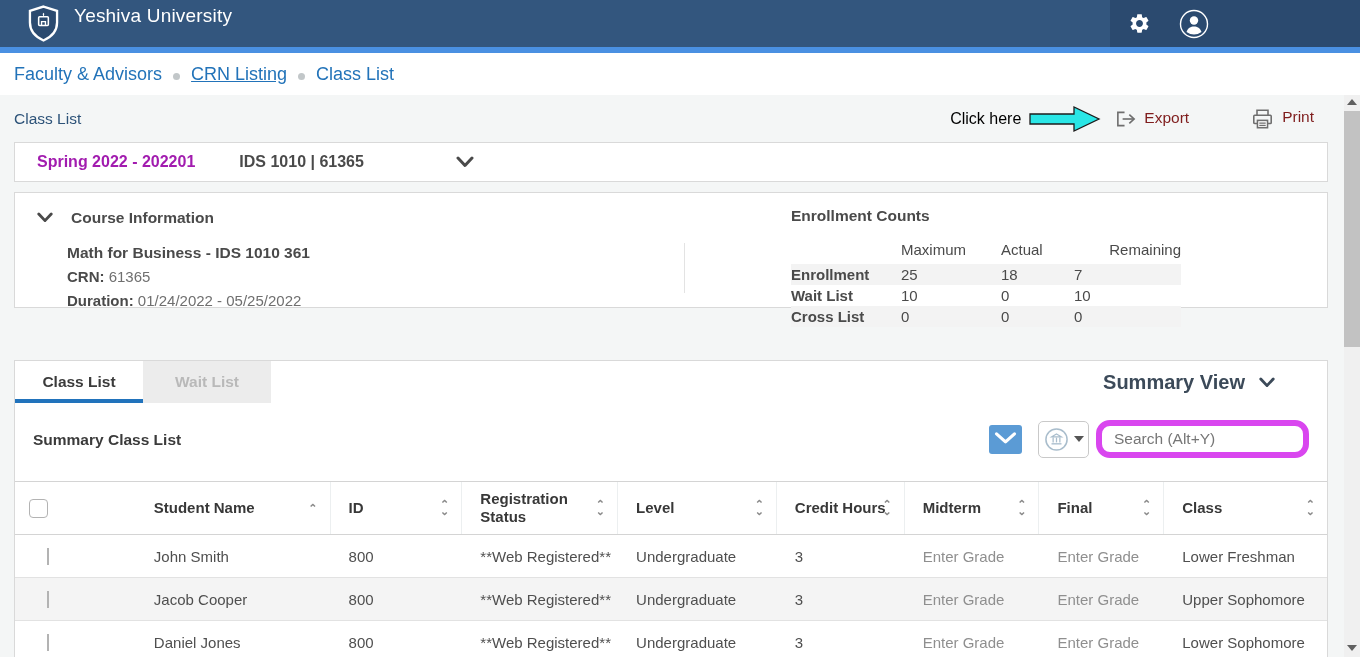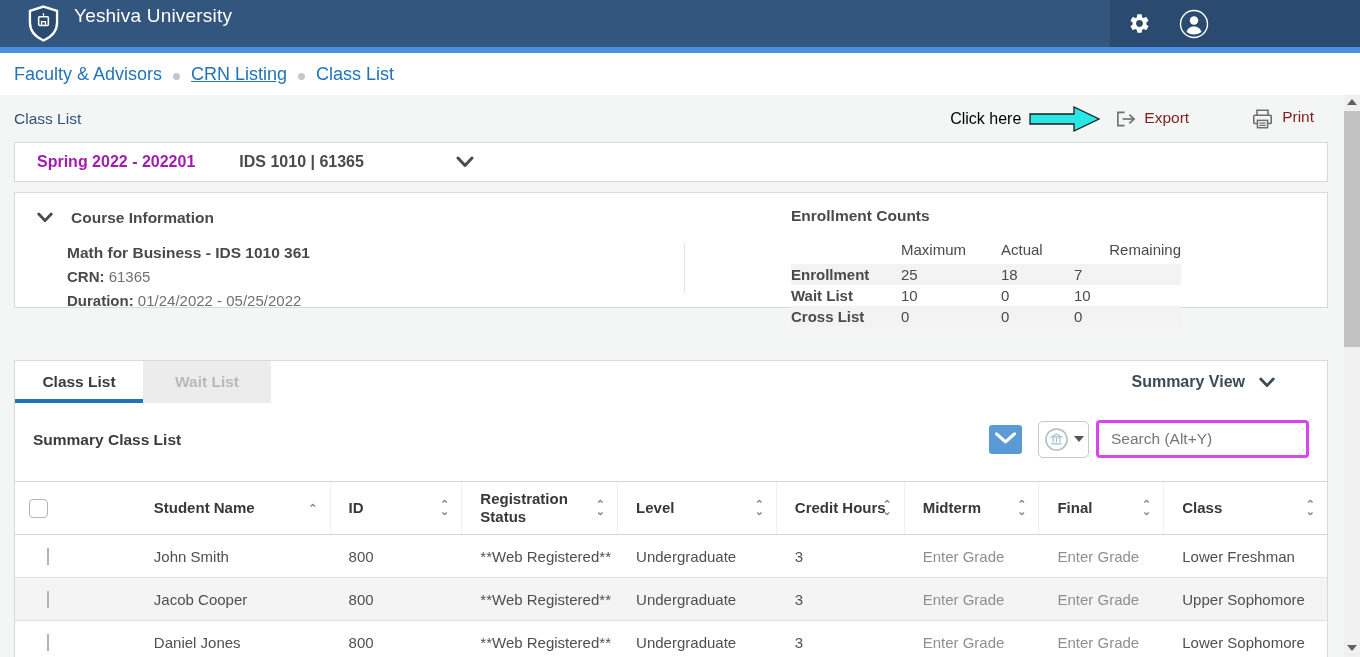--- a/index.html
+++ b/index.html
@@ -59,29 +59,29 @@
   .enroll-table tr.striped td { background:#f3f3f3; }
 
   
   .list-card { top:360px; height:297px; overflow:hidden; border-bottom:none; }
   .tabs-row { position:relative; height:42px; display:flex; }
   .tab { width:128px; display:flex; align-items:center; justify-content:center; font-size:15.5px; font-weight:700; cursor:pointer; position:relative; }
   .tab-active { color:#3b3b3b; background:#fff; }
   .tab-active .tab-underline { position:absolute; left:0; right:0; bottom:0; height:4px; background:#2173BC; }
   .tab-inactive { color:#b9b9b9; background:#ececec; }
   .view-selector { position:absolute; right:52px; top:0; height:42px; display:flex; align-items:center; gap:14px; cursor:pointer; }
-  .view-label { font-size:16px; font-weight:700; color:#3C4A59; }
+  .view-label { font-size:20px; font-weight:700; color:#3C4A59; }
 
   .toolbar-row { position:relative; height:78px; }
   .summary-title { position:absolute; left:18px; top:28px; font-size:15.5px; font-weight:700; color:#3b3b3b; }
   .toolbar-right { position:absolute; right:18px; top:17px; display:flex; align-items:center; }
   .email-btn { width:33px; height:29px; background:#5B9BD5; border:none; border-radius:3px; display:flex; align-items:center; justify-content:center; cursor:pointer; }
   .filter-group { margin-left:16px; width:51px; height:37px; border:1px solid #c9c9c9; border-radius:5px; background:#fff; display:flex; align-items:center; justify-content:center; gap:5px; cursor:pointer; }
   .caret-down { width:0; height:0; border-left:5px solid transparent; border-right:5px solid transparent; border-top:6px solid #555; }
-  .search-box { margin-left:7px; width:213px; height:38px; border:3px solid #d946ef; border-radius:4px; background:#fff; display:flex; padding:0 10px 0 12px; }
+  .search-box { margin-left:7px; width:213px; height:38px; border:6px solid #d946ef; border-radius:14px; background:#fff; display:flex; padding:0 10px 0 12px; }
   .search-input { flex:1; border:none; outline:none; font-size:15.5px; color:#4a4a4a; font-family:"Liberation Sans",sans-serif; background:transparent; }
   .search-input::placeholder { color:#767676; }
 
   
   .grid { width:100%; font-size:15px; }
   .grid-header { display:flex; border-top:1px solid #d4d4d4; border-bottom:1px solid #d4d4d4; height:54px; background:#fff; }
   .hcell { display:flex; align-items:center; padding-left:18px; font-weight:700; color:#383838; position:relative; border-right:1px solid #eceff0; }
   .hcell:last-child { border-right:none; }
   .hcell .sorter { position:absolute; right:12px; display:flex; flex-direction:column; align-items:center; line-height:7px; color:#8a8a8a; font-size:11px; }
   .hlabel { line-height:18px; }

